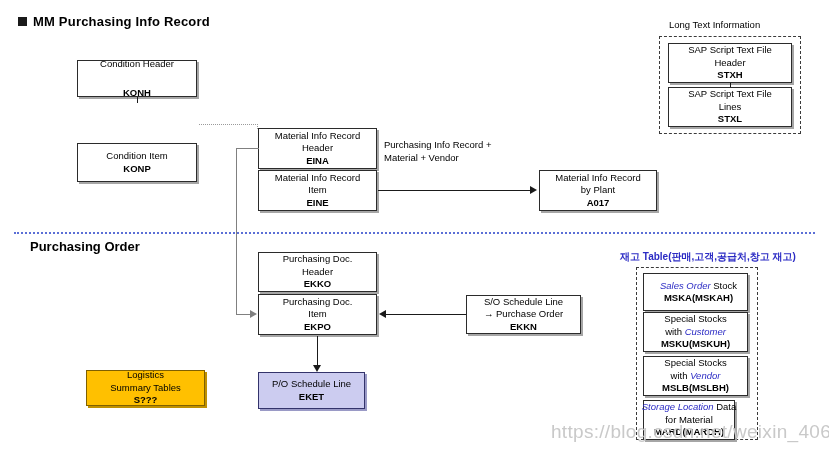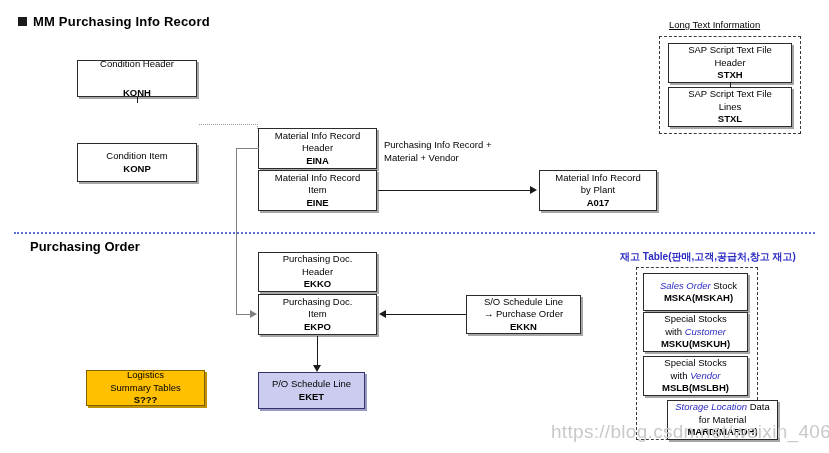--- a/index.html
+++ b/index.html
@@ -137,21 +137,21 @@
 
   <div class="annot" style="left:384px;top:139px;">Purchasing Info Record +
 Material + Vendor</div>
 
   <div class="node" style="left:539px;top:170px;width:118px;height:41px;">
     <div class="l1">Material Info Record</div>
     <div class="l2">by Plant</div>
     <div class="code">A017</div>
   </div>
 
-  <div class="group-label" style="left:669px;top:19px;text-decoration:underline;">Long Text Information</div>
+  <div class="group-label" style="left:669px;top:19px;">Long Text Information</div>
   <div class="group" style="left:659px;top:36px;width:142px;height:98px;"></div>
 
   <div class="node" style="left:668px;top:43px;width:124px;height:40px;">
     <div class="l1">SAP Script Text File</div>
     <div class="l2">Header</div>
     <div class="code">STXH</div>
   </div>
 
   <div class="ln v" style="left:730px;top:83px;height:4px;"></div>
 
@@ -208,21 +208,21 @@
     <div class="mix"><span>with </span><span class="em">Customer</span></div>
     <div class="code">MSKU(MSKUH)</div>
   </div>
 
   <div class="node" style="left:643px;top:356px;width:105px;height:40px;">
     <div class="l1">Special Stocks</div>
     <div class="mix"><span>with </span><span class="em">Vendor</span></div>
     <div class="code">MSLB(MSLBH)</div>
   </div>
 
-  <div class="node" style="left:667px;top:400px;width:111px;height:40px;">
+  <div class="node" style="left:643px;top:400px;width:92px;height:40px;">
     <div class="mix"><span class="em">Storage Location</span><span> Data</span></div>
     <div class="l2">for Material</div>
     <div class="code">MARD(MARDH)</div>
   </div>
 
   <div id="watermark">https://blog.csdn.net/weixin_40672823</div>
 
 </div>
 
 </body></html>

